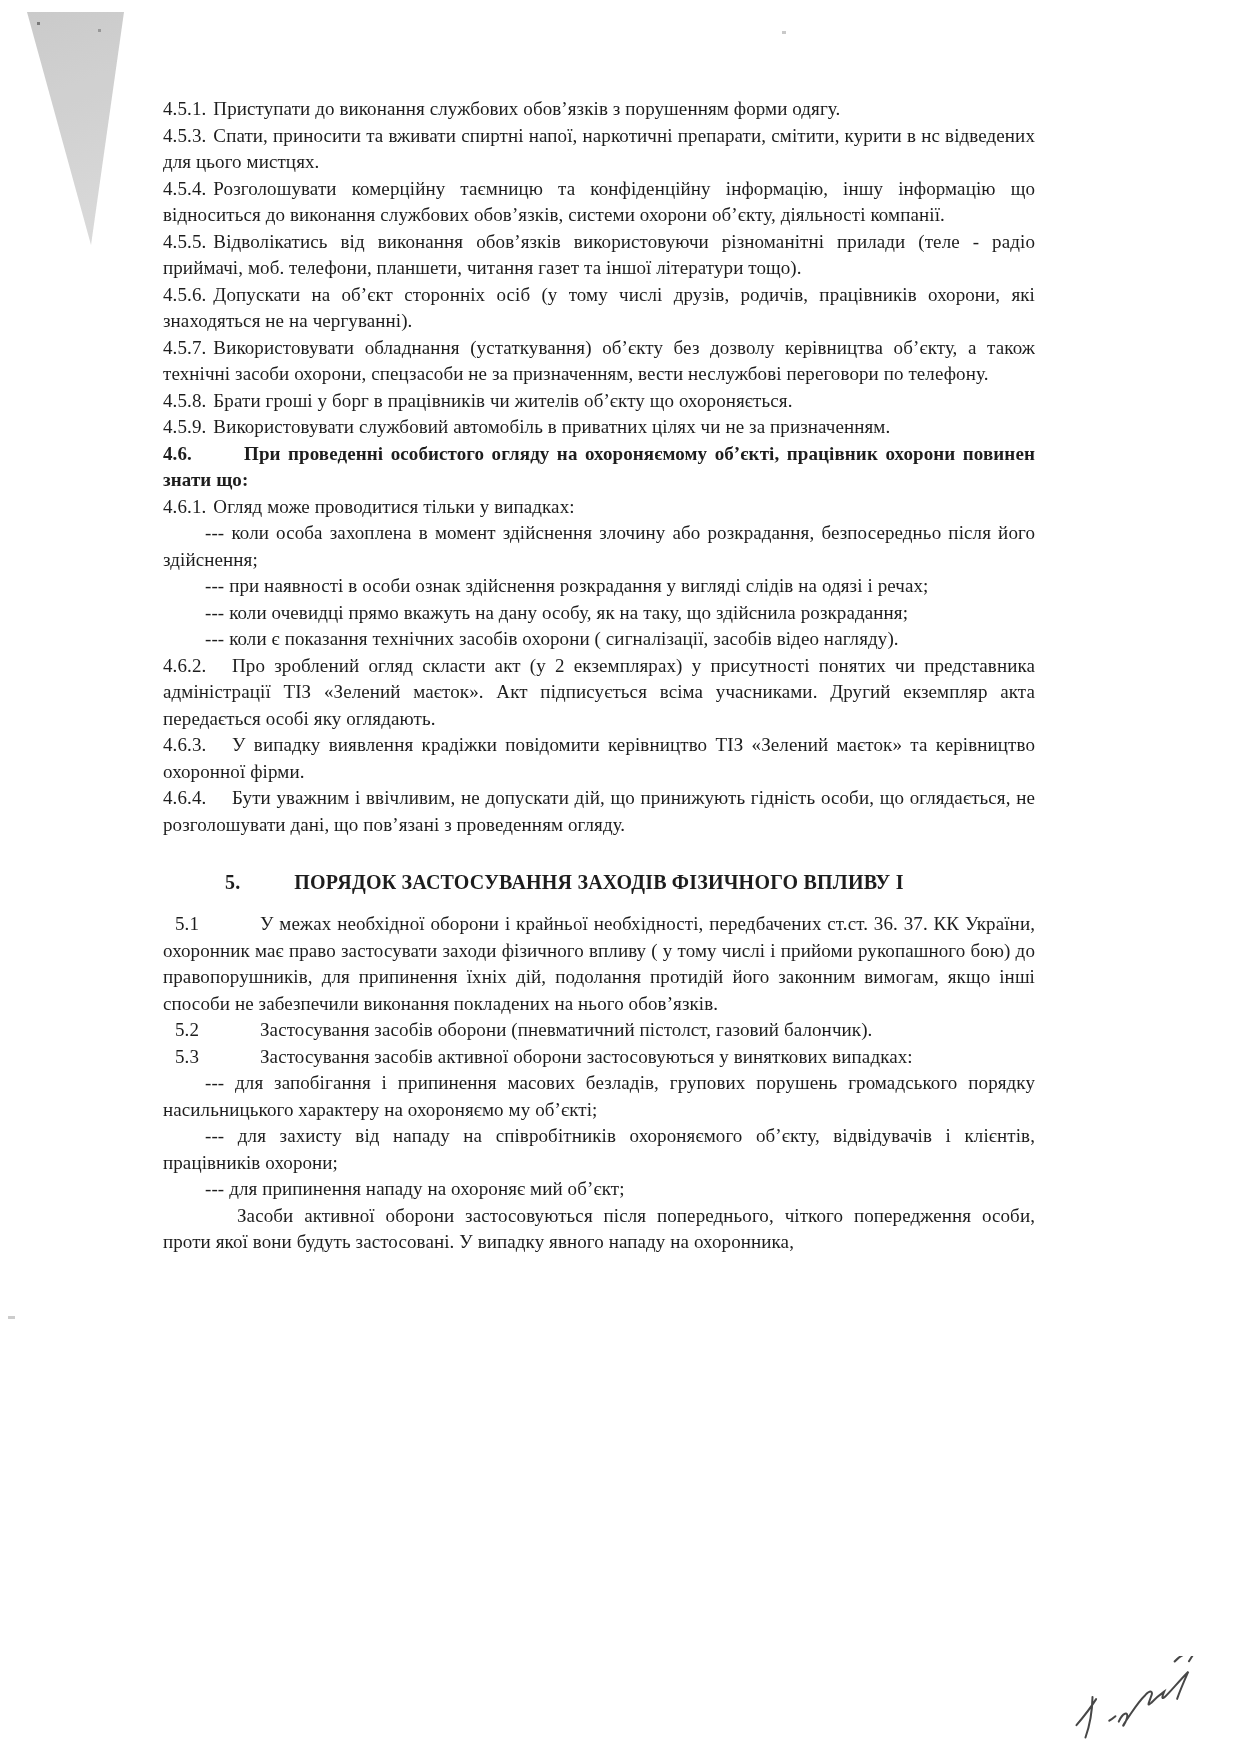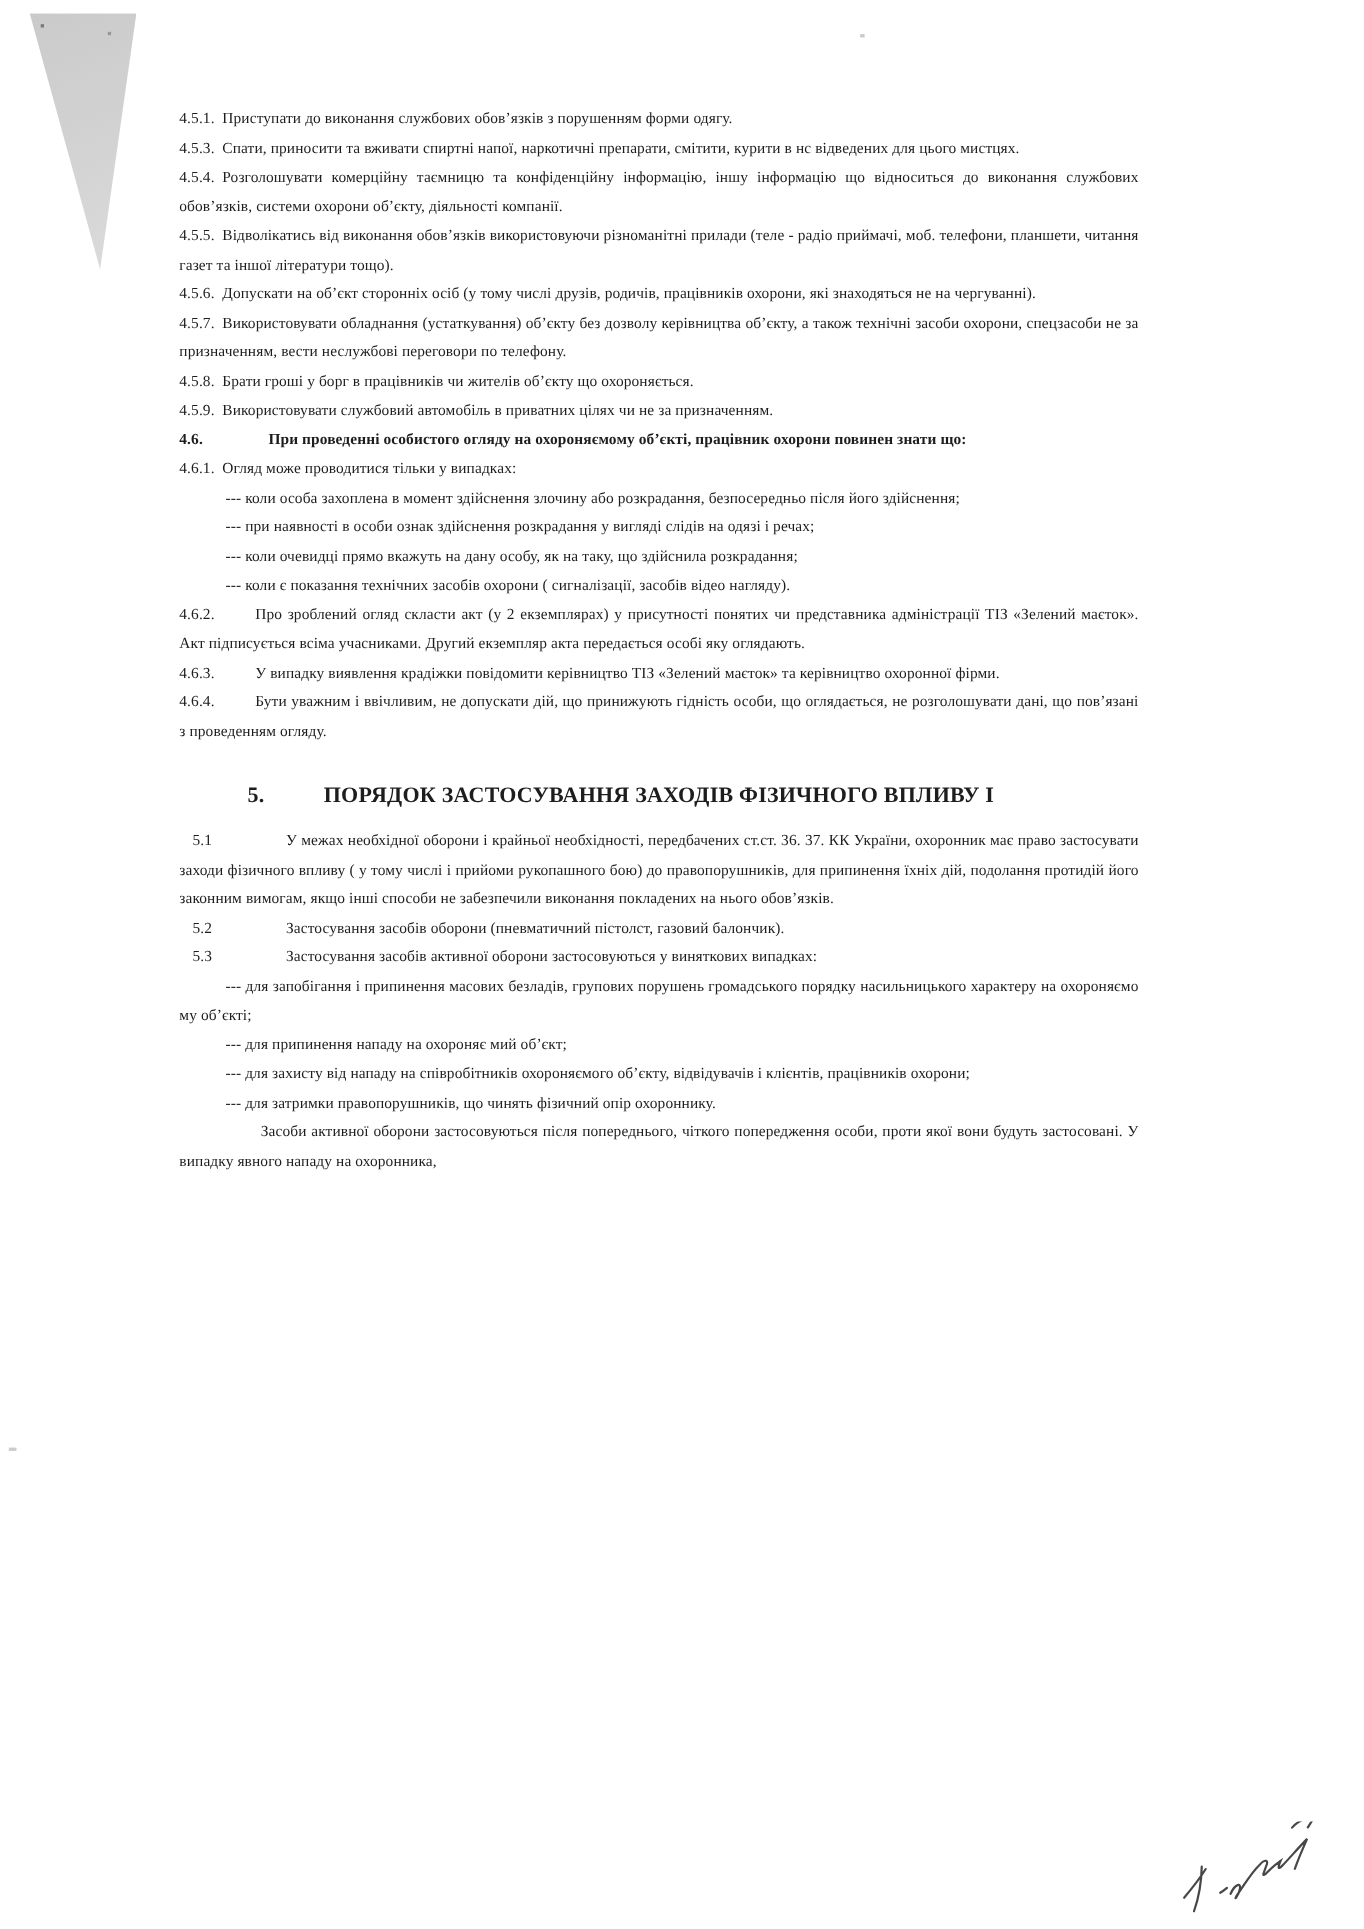--- a/index.html
+++ b/index.html
@@ -35,21 +35,21 @@
   .speck-a { position: absolute; left: 782px; top: 31px; width: 4px; height: 3px; background: #c9c9c9; }
   .speck-b { position: absolute; left: 8px; top: 1316px; width: 7px; height: 3px; background: #cccccc; }
 
   .textblock {
     position: absolute;
     left: 163px; top: 96px;
     width: 872px;
   }
   p.para {
     margin: 0;
-    font-size: 14px;
+    font-size: 19px;
     line-height: 26.5px;
     text-align: justify;
     letter-spacing: 0.1px;
   }
   .bold { font-weight: bold; }
   .num { margin-right: 7px; }
   .num-sm { }
   .num-h   { display: inline-block; width: 74px; }
   .num-tab46 { display: inline-block; width: 62px; }
   .num-tab5  { display: inline-block; width: 78px; margin-left: 12px; }
@@ -110,23 +110,22 @@
     <div class="h5">
       <span class="h5num">5.</span>
       <div>ПОРЯДОК ЗАСТОСУВАННЯ ЗАХОДІВ ФІЗИЧНОГО ВПЛИВУ І</div>
     </div>
 
     <p class="para"><span class="num num-tab5">5.1</span><span>У межах необхідної оборони і крайньої необхідності, передбачених ст.ст. 36. 37. КК України, охоронник має право застосувати заходи фізичного впливу ( у тому числі і прийоми рукопашного бою) до правопорушників, для припинення їхніх дій, подолання протидій його законним вимогам, якщо інші способи не забезпечили виконання покладених на нього обов’язків.</span></p>
     <p class="para"><span class="num num-tab5">5.2</span><span>Застосування засобів оборони (пневматичний пістолст, газовий балончик).</span></p>
     <p class="para"><span class="num num-tab5">5.3</span><span>Застосування засобів активної оборони застосовуються у виняткових випадках:</span></p>
 
     <p class="para case">--- для запобігання і припинення масових безладів, групових порушень громадського порядку насильницького характеру на охороняємо му об’єкті;</p>
+    <p class="para case">--- для  захисту від нападу на співробітників охороняємого об’єкту, відвідувачів і клієнтів, працівників охорони;</p>
     <p class="para case">--- для припинення нападу на охороняє мий об’єкт;</p>
-    <p class="para case">--- для  захисту від нападу на співробітників охороняємого об’єкту, відвідувачів і клієнтів, працівників охорони;</p>
-    <p class="para case">--- для затримки правопорушників, що чинять фізичний опір охороннику.</p>
 
     <p class="para closing">Засоби активної оборони застосовуються після попереднього, чіткого попередження особи, проти якої вони будуть застосовані. У випадку явного нападу на охоронника,</p>
 
   </div>
 
   <svg class="signature" viewBox="0 0 150 84" xmlns="http://www.w3.org/2000/svg">
     <g stroke="#2e2e2e" stroke-width="2" fill="none" stroke-linecap="round" opacity="0.88" transform="rotate(-13 75 42)">
       <path d="M6 54 C14 48 23 41 31 33 M28 30 C25 42 19 57 12 68"></path>
       <path d="M39 57 c3 -1 5 -2 7 -3"></path>
       <path d="M48 60 c6 -8 12 -8 9 -2 c-3 6 -9 10 -3 4 c10 -9 16 -16 26 -22 c6 -4 9 -2 5 3 c-3 5 -7 9 -1 6 c6 -4 10 -6 15 -8 c-3 4 -5 8 0 5 c8 -5 17 -12 28 -19 c-6 8 -12 16 -17 24"></path>

